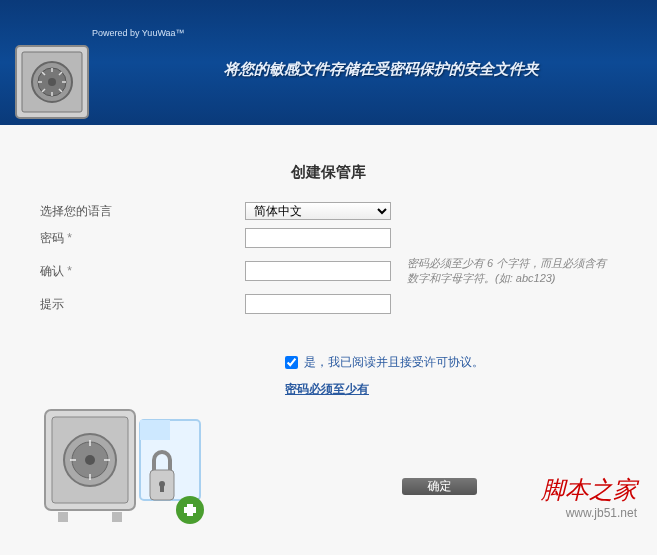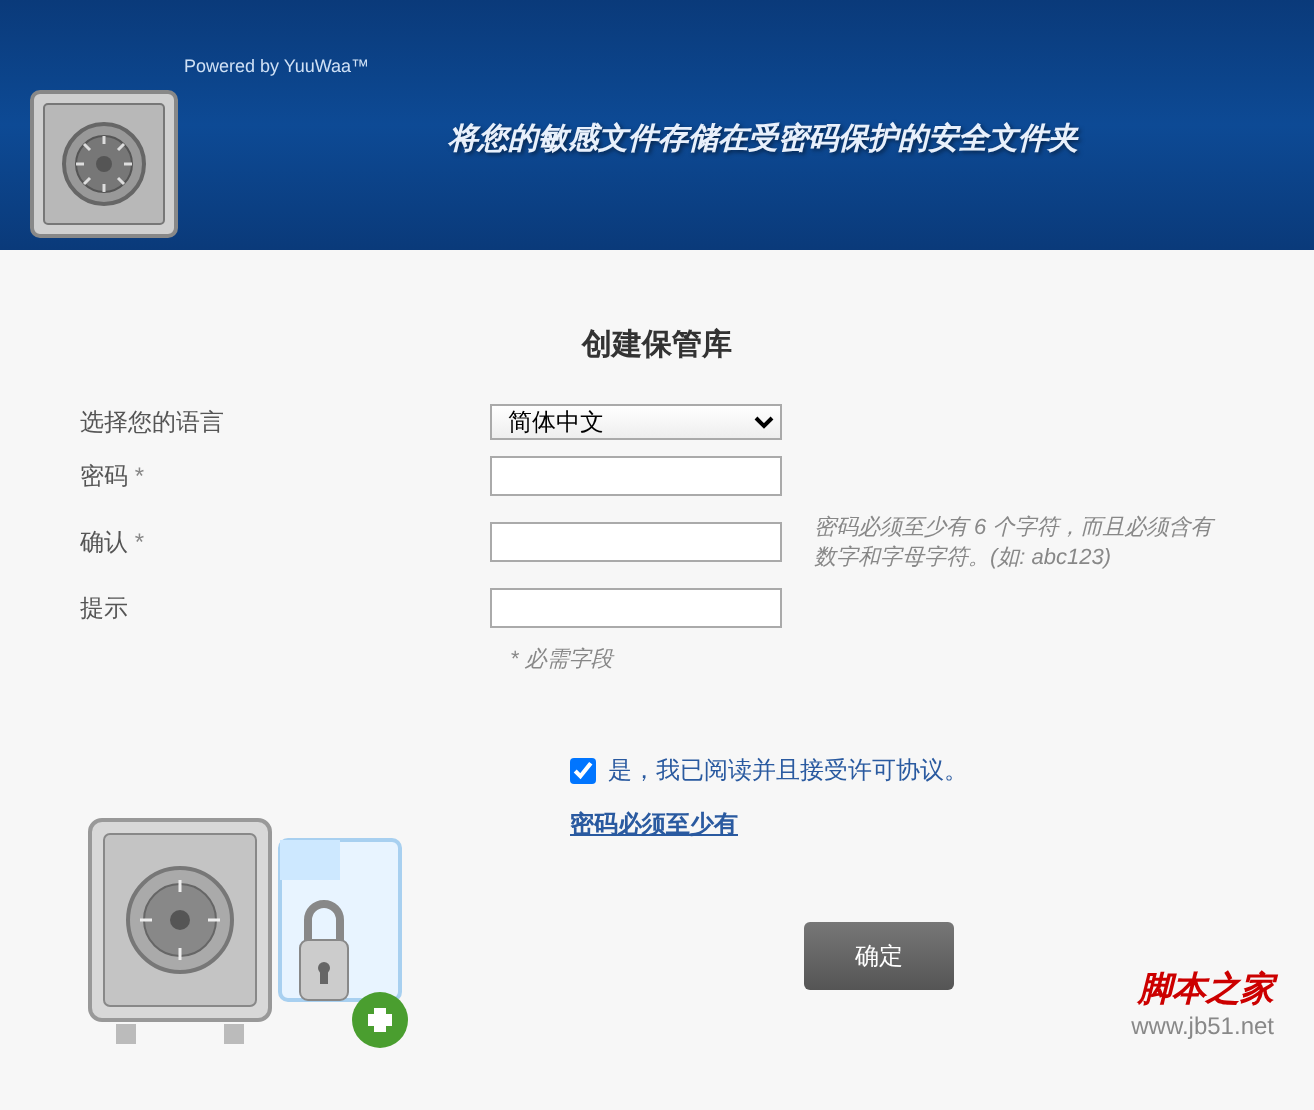--- a/index.html
+++ b/index.html
@@ -17,24 +17,24 @@
 .form-row { display: flex; align-items: center; margin-bottom: 8px; }
 .form-label { width: 205px; padding-right: 10px; color: #555; }
 .form-field { flex: 0 0 150px; }
 .form-hint { flex: 1; padding-left: 12px; color: #888; font-size: 11px; font-style: italic; }
 select, input[type=text], input[type=password] { width: 146px; height: 20px; border: 1px solid #aaa; background: #fff; padding: 0 4px; font-size: 12px; }
 select { background: linear-gradient(#fff,#eee); height: 18px; }
 .req-note { margin-left: 215px; color: #888; font-size: 11px; font-style: italic; margin-top: 4px; }
 .agree-row { margin: 40px 0 10px 245px; display: flex; align-items: center; color: #2a5aa0; }
 .agree-row input { margin-right: 6px; }
 .eula-link { margin-left: 245px; color: #2a5aa0; font-weight: bold; text-decoration: underline; cursor: pointer; }
-.ok-btn { position: absolute; right: 180px; bottom: 60px; width: 75px; height: 34px; background: linear-gradient(#777,#555); border: none; border-radius: 3px; color: #fff; font-size: 12px; cursor: pointer; }
+.ok-btn { position: absolute; right: 180px; bottom: 60px; width: 75px; height: 17px; background: linear-gradient(#777,#555); border: none; border-radius: 3px; color: #fff; font-size: 12px; cursor: pointer; }
 .big-vault { position: absolute; left: 40px; bottom: 25px; width: 180px; height: 140px; }
 .watermark { position: absolute; right: 20px; bottom: 35px; text-align: right; }
-.watermark-cn { color: #c00; font-weight: bold; font-size: 17px; font-style: italic; font-family: "SimSun", serif; }
+.watermark-cn { color: #c00; font-weight: normal; font-size: 24px; font-style: italic; font-family: "SimSun", serif; }
 .watermark-url { color: #888; font-size: 12px; }
 .req-star { color: #888; }
 </style>
 </head>
 <body>
 
 <div class="header">
   <div class="brand-sub">Powered by YuuWaa™</div>
   <svg class="safe-icon-large" viewBox="0 0 80 80">
     <rect x="4" y="4" width="72" height="72" rx="4" fill="#d0d0d0" stroke="#888" stroke-width="2"></rect>
@@ -83,21 +83,20 @@
     <div class="form-hint">密码必须至少有 6 个字符，而且必须含有数字和字母字符。(如: abc123)</div>
   </div>
 
   <div class="form-row">
     <div class="form-label">提示</div>
     <div class="form-field">
       <input type="text" value="" style="">
     </div>
   </div>
 
-  <div class="req-note">* 必需字段</div>
 
   <div class="agree-row">
     <input type="checkbox" checked="" style="">
     <span>是，我已阅读并且接受许可协议。</span>
   </div>
   <a class="eula-link">密码必须至少有</a>
 </div>
 
 <svg class="big-vault" viewBox="0 0 180 140">
   <rect x="5" y="20" width="90" height="100" rx="6" fill="#d8d8d8" stroke="#999" stroke-width="2"></rect>

